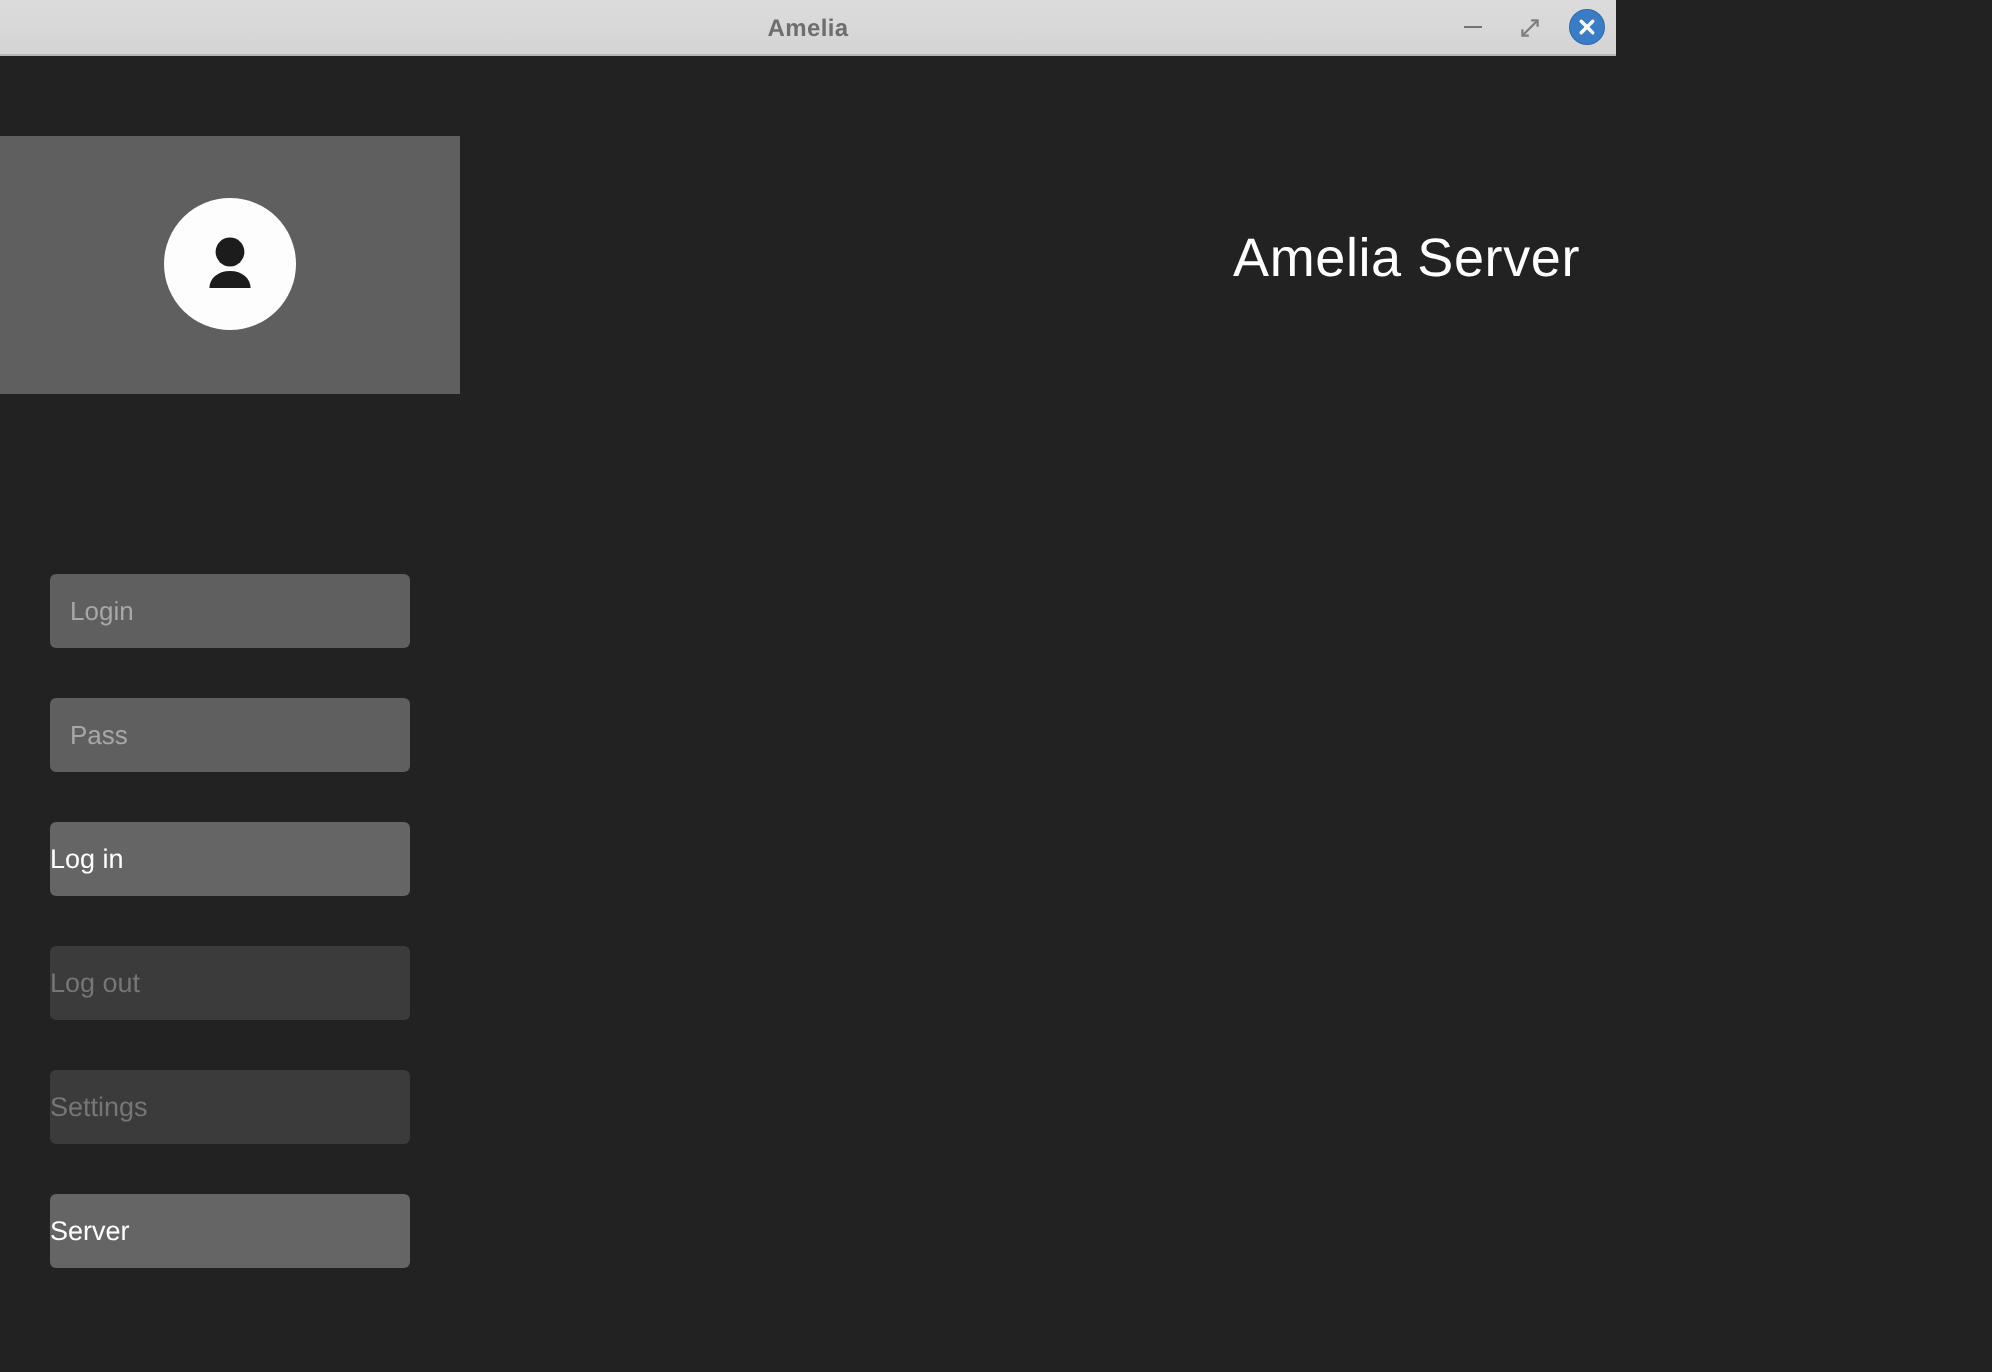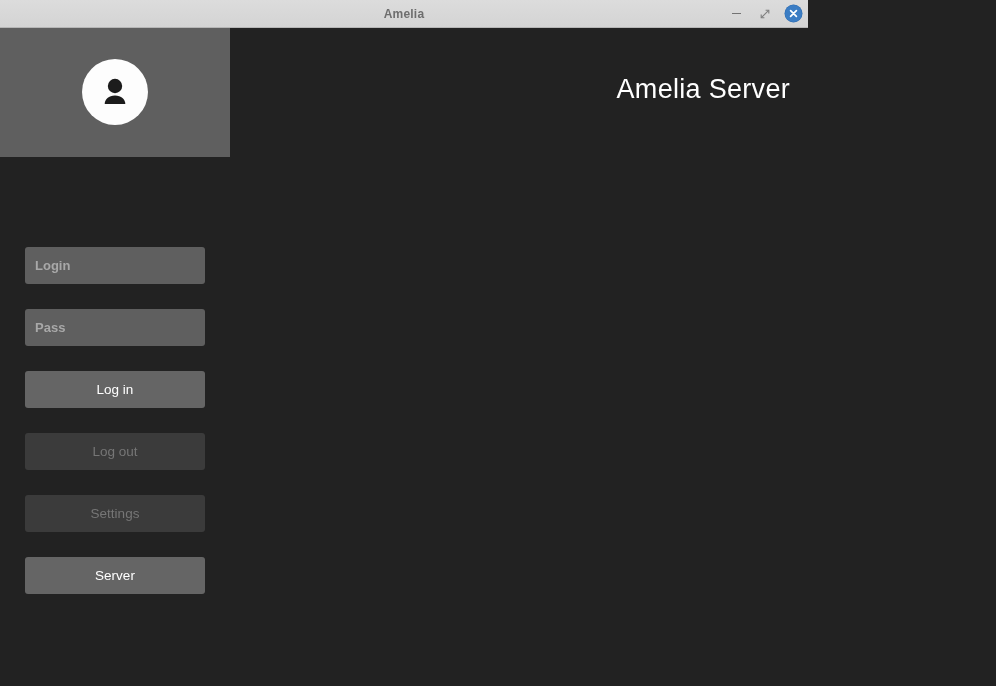--- a/index.html
+++ b/index.html
@@ -16,20 +16,21 @@
   }
 
   
   .window {
     position: relative;
     width: 808px;
     height: 686px;
     background: #222222;
     display: flex;
     flex-direction: column;
+    gap: 40px;
   }
 
   
   .titlebar {
     position: relative;
     height: 27px;
     min-height: 27px;
     background: linear-gradient(to bottom, #dcdcdc 0%, #d4d4d4 100%);
     border-bottom: 1px solid #b6b6b6;
     display: flex;
@@ -137,38 +138,37 @@
     height: 37px;
     background: #5f5f5f;
     border: none;
     border-radius: 3px;
     outline: none;
     color: #f9a8d4;
     font-family: "Liberation Sans", sans-serif;
     font-size: 13px;
     padding: 0 10px;
     margin-bottom: 25px;
-    font-weight: bold;
   }
   .field::placeholder {
     color: #a8a8a8;
     opacity: 1;
   }
 
   .btn {
     box-sizing: border-box;
     width: 180px;
     height: 37px;
     border: none;
     border-radius: 3px;
     font-family: "Liberation Sans", sans-serif;
     font-size: 13.5px;
     margin-bottom: 25px;
     display: block;
-    text-align: center;
+    text-align: left;
     line-height: 37px;
     padding: 0;
   }
   .btn-enabled {
     background: #656565;
     color: #ffffff;
     cursor: pointer;
   }
   .btn-disabled {
     background: #3b3b3b;

